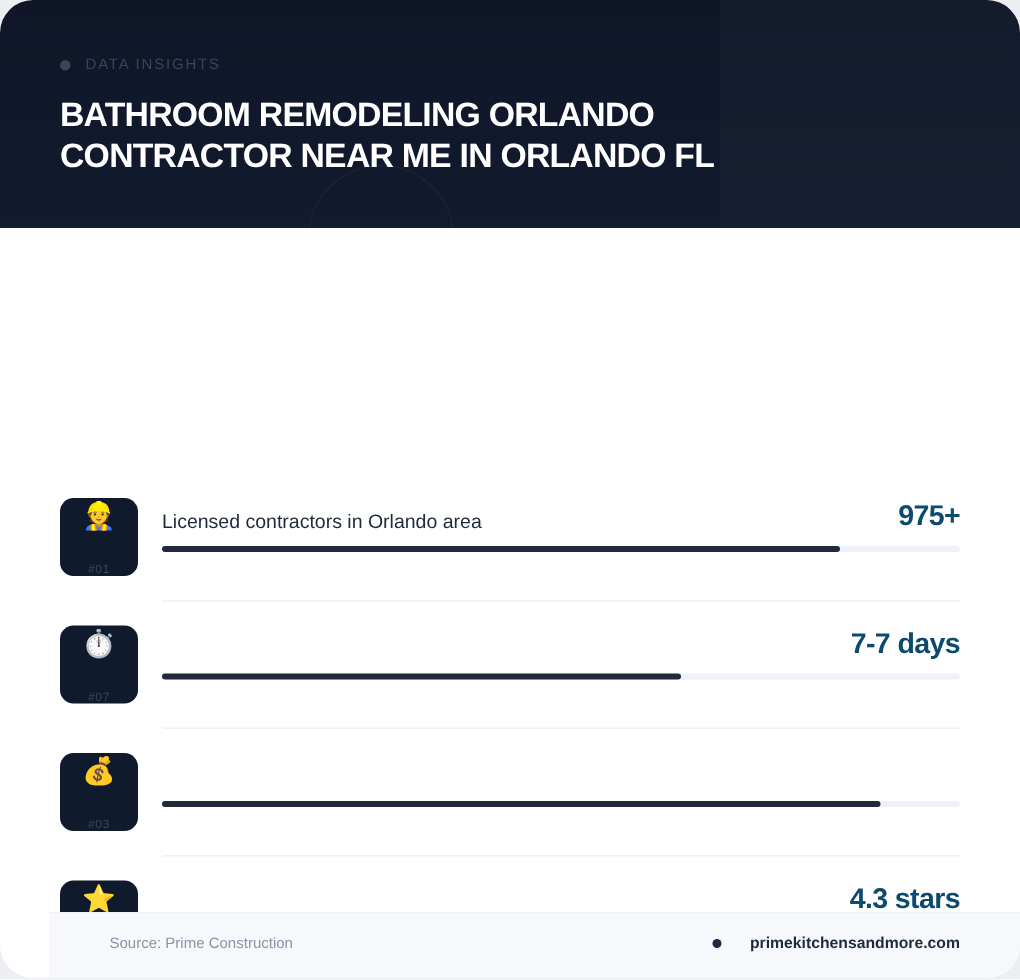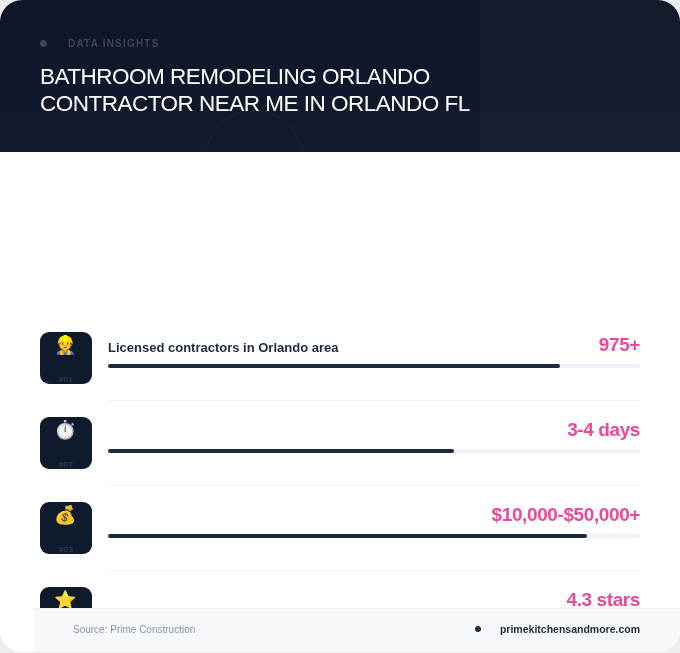--- a/index.html
+++ b/index.html
@@ -28,32 +28,32 @@
     background: rgba(255,255,255,0.025);
   }
   .header-circle {
     position: absolute; left: 205px; top: 110px;
     width: 96px; height: 96px;
     border-radius: 50%;
     border: 1px solid rgba(255,255,255,0.04);
   }
   .eyebrow {
     position: absolute; left: 40px; top: 38px;
-    display: flex; align-items: center; gap: 21px;
-    font-size: 10px; font-weight: 700; letter-spacing: 1.2px;
+    display: flex; align-items: center; gap: 10px;
+    font-size: 10px; font-weight: 400; letter-spacing: 1.2px;
     color: #3a4558;
   }
   .eyebrow .dot {
     width: 7px; height: 7px; border-radius: 50%;
     background: #3a4558;
   }
   .title {
     position: absolute; left: 40px; top: 63px;
     width: 520px;
-    font-size: 22.5px; line-height: 27px; font-weight: 400;
+    font-size: 22.5px; line-height: 27px; font-weight: 700;
     color: #ffffff; letter-spacing: -0.5px;
     text-transform: uppercase;
   }
   .rows { position: relative; }
   .row {
     position: absolute; left: 40px; right: 40px; height: 85px;
   }
   .badge {
     position: absolute; left: 0; top: 28px;
     width: 52px; height: 52px;
@@ -64,25 +64,25 @@
   .badge .emoji {
     font-size: 18px; line-height: 20px; margin-top: 2px;
     font-family: "DejaVu Sans", sans-serif;
   }
   .badge .num {
     font-size: 8px; color: #3c475a; margin-top: 20px;
     letter-spacing: 0.4px;
   }
   .label {
     position: absolute; left: 68px; top: 36px;
-    font-size: 13px; color: #1f2a3c; font-weight: bold;
+    font-size: 13px; color: #1f2a3c;
   }
   .value {
     position: absolute; right: 0; top: 30px;
-    font-size: 19px; font-weight: 700; color: #ec4899;
+    font-size: 19px; font-weight: 700; color: #0c4a6e;
     letter-spacing: -0.4px;
   }
   .track {
     position: absolute; left: 68px; right: 0; top: 60px;
     height: 4px; border-radius: 2px;
     background: #eef0fb;
   }
   .fill {
     height: 4px; border-radius: 2px;
     background: #1f2b3b;
@@ -134,33 +134,32 @@
           <div class="fill" style="width: 85%;"></div>
         </div>
       <div class="divider"></div>
     </div>
 
     <div class="row" style="top:85px">
       <div class="badge">
         <span class="emoji">⏱️</span>
         <span class="num">#07</span>
       </div>
-      <span class="value">3-4 days</span>
+      <span class="value">7-7 days</span>
       <div class="track">
           <div class="fill" style="width: 65%;"></div>
         </div>
       <div class="divider"></div>
     </div>
 
     <div class="row" style="top:170px">
       <div class="badge">
         <span class="emoji">💰</span>
         <span class="num">#03</span>
       </div>
-      <span class="value">$10,000-$50,000+</span>
       <div class="track">
           <div class="fill" style="width: 90%;"></div>
         </div>
       <div class="divider"></div>
     </div>
 
     <div class="row" style="top:255px">
       <div class="badge">
         <span class="emoji">⭐</span>
         <span class="num">#04</span>

